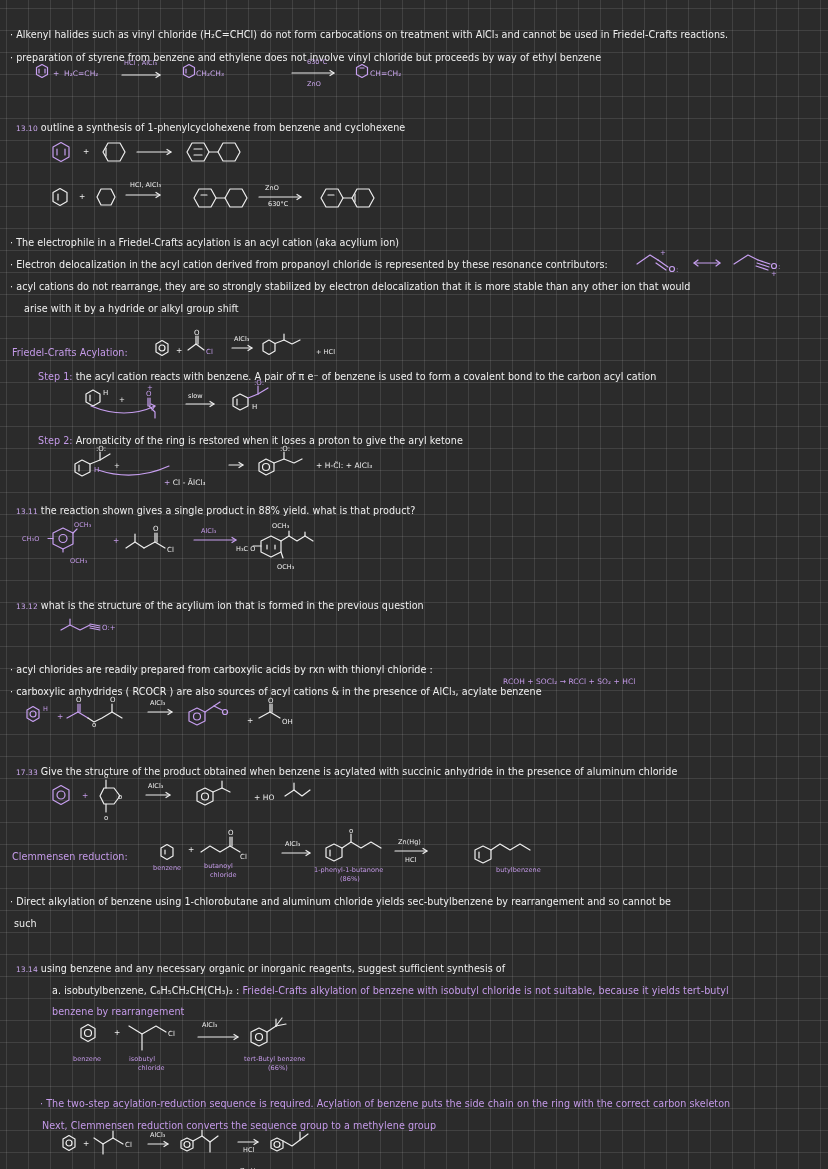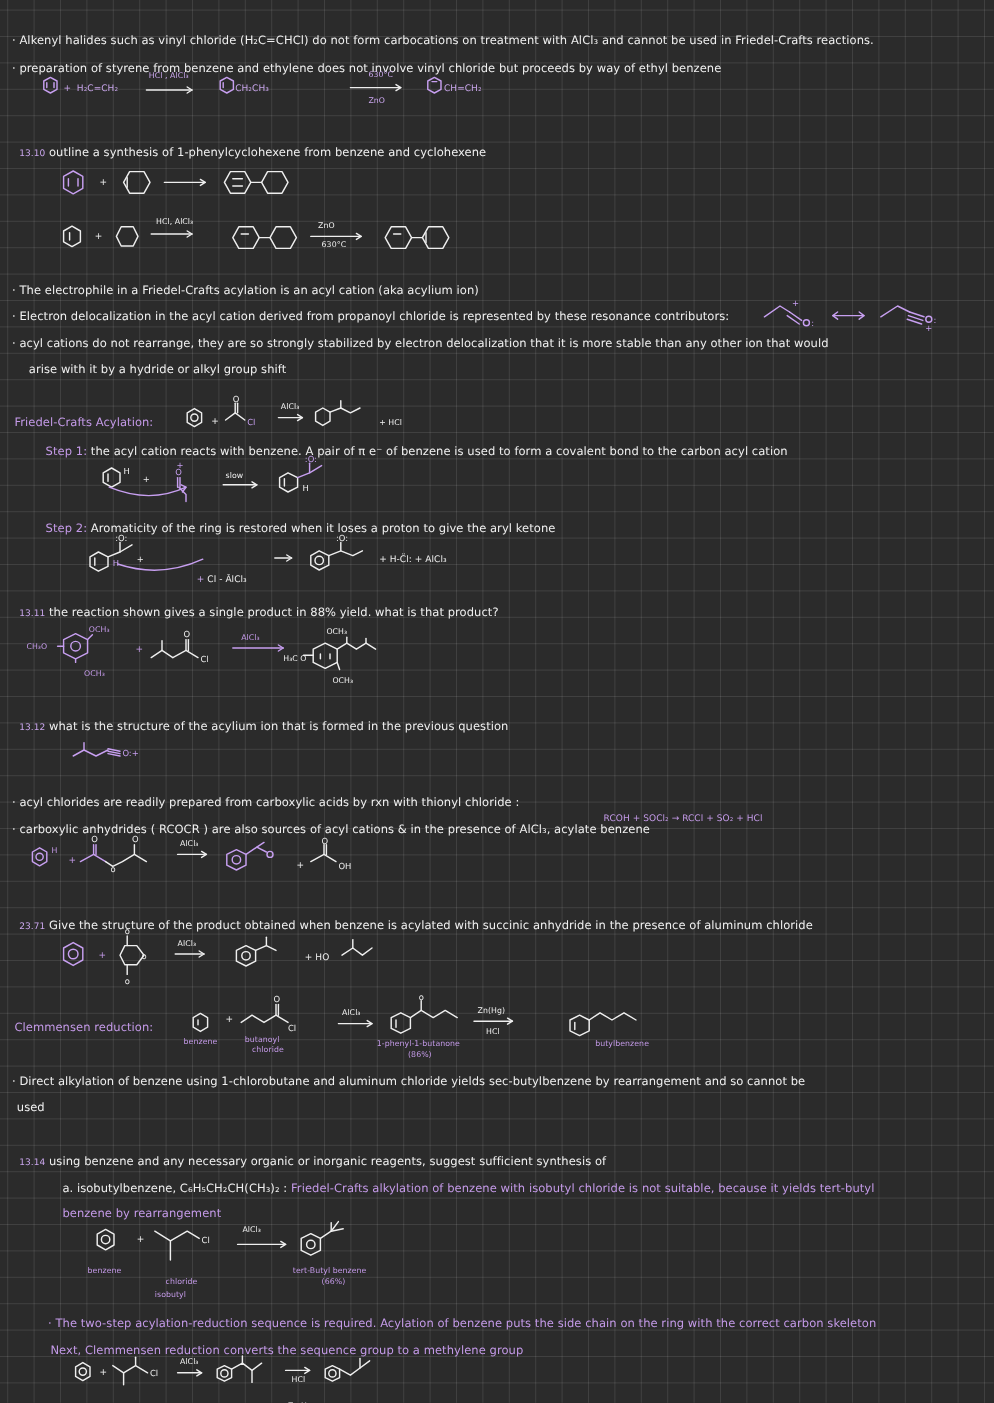--- a/index.html
+++ b/index.html
@@ -303,21 +303,21 @@
   </svg>
 <div class="ln sm" style="left:247px;top:716px;">+</div>
 <svg class="chem" style="left:258px;top:700px;" width="40" height="26">
     <polyline class="w" points="1,18 12,12 22,18"></polyline>
     <line class="w" x1="12" y1="12" x2="12" y2="4"></line>
     <line class="w" x1="14" y1="12" x2="14" y2="4"></line>
     <text class="tw" x="10" y="3">O</text>
     <text class="tw" x="24" y="24">OH</text>
   </svg>
 
-<div class="ln" style="left:16px;top:766px;"><span class="p sm">23.71</span> <span>Give the structure of the product obtained when benzene is acylated with succinic anhydride in the presence of aluminum chloride</span></div>
+<div class="ln" style="left:16px;top:766px;"><span class="p sm">17.33</span> <span>Give the structure of the product obtained when benzene is acylated with succinic anhydride in the presence of aluminum chloride</span></div>
 <svg class="chem" style="left:52px;top:785px;" width="18" height="20">
     <polygon class="v" points="9,0.5 17,5 17,15 9,19.5 1,15 1,5"></polygon>
     <circle class="v" cx="9" cy="10" r="4"></circle>
   </svg>
 <div class="ln pk sm" style="left:82px;top:791px;">+</div>
 <svg class="chem" style="left:94px;top:770px;" width="32" height="54">
     <polygon class="w" points="10,18 20,18 26,26 20,34 10,34 6,26"></polygon>
     <line class="w" x1="12" y1="18" x2="12" y2="10"></line>
     <text class="tw" x="10" y="8">o</text>
     <line class="w" x1="12" y1="34" x2="12" y2="42"></line>
@@ -378,38 +378,38 @@
   </svg>
 <div class="ln xs" style="left:405px;top:856px;">HCl</div>
 <svg class="chem" style="left:474px;top:834px;" width="64" height="32">
     <polygon class="w" points="9,12 17,16 17,25 9,29 1,25 1,16"></polygon>
     <line class="w" x1="5" y1="18" x2="5" y2="24"></line>
     <polyline class="w" points="17,16 26,10 36,16 46,10 56,16"></polyline>
   </svg>
 <div class="ln pk xs" style="left:496px;top:866px;">butylbenzene</div>
 
 <div class="ln" style="left:10px;top:896px;">· Direct alkylation of benzene using 1-chlorobutane and aluminum chloride yields sec-butylbenzene by rearrangement and so cannot be</div>
-<div class="ln" style="left:14px;top:918px;">used</div>
+<div class="ln" style="left:14px;top:918px;">such</div>
 
 <div class="ln" style="left:16px;top:963px;"><span class="p sm">13.14</span> <span>using benzene and any necessary organic or inorganic reagents, suggest sufficient synthesis of</span></div>
 <div class="ln" style="left:52px;top:985px;"><span>a. isobutylbenzene, C₆H₅CH₂CH(CH₃)₂ :</span> <span class="pk">Friedel-Crafts alkylation of benzene with isobutyl chloride is not suitable, because it yields tert-butyl</span></div>
 <div class="ln pk" style="left:52px;top:1006px;">benzene by rearrangement</div>
 
 <svg class="chem" style="left:80px;top:1024px;" width="16" height="18">
     <polygon class="w" points="8,0.5 15,4.5 15,13.5 8,17.5 1,13.5 1,4.5"></polygon>
     <circle class="w" cx="8" cy="9" r="3.5"></circle>
   </svg>
 <div class="ln pk xs" style="left:73px;top:1055px;">benzene</div>
 <div class="ln sm" style="left:114px;top:1028px;">+</div>
 <svg class="chem" style="left:128px;top:1024px;" width="56" height="30">
     <polyline class="w" points="1,2 14,10 28,2 38,8"></polyline>
     <line class="w" x1="14" y1="10" x2="14" y2="26"></line>
     <text class="tw" x="40" y="12">Cl</text>
   </svg>
-<div class="ln pk xs" style="left:129px;top:1055px;margin-top:20px;">isobutyl</div>
+<div class="ln pk xs" style="left:129px;top:1055px;">isobutyl</div>
 <div class="ln pk xs" style="left:138px;top:1064px;">chloride</div>
 <div class="ln xs" style="left:202px;top:1021px;">AlCl₃</div>
 <svg class="chem" style="left:198px;top:1034px;" width="42" height="6">
     <line class="w" x1="0" y1="3" x2="40" y2="3"></line>
     <polyline class="w" points="36,0.5 40,3 36,5.5"></polyline>
   </svg>
 <svg class="chem" style="left:250px;top:1018px;" width="42" height="30">
     <polygon class="w" points="9,10 17,14 17,24 9,28 1,24 1,14"></polygon>
     <circle class="w" cx="9" cy="19" r="3.5"></circle>
     <line class="w" x1="17" y1="14" x2="26" y2="8"></line>

